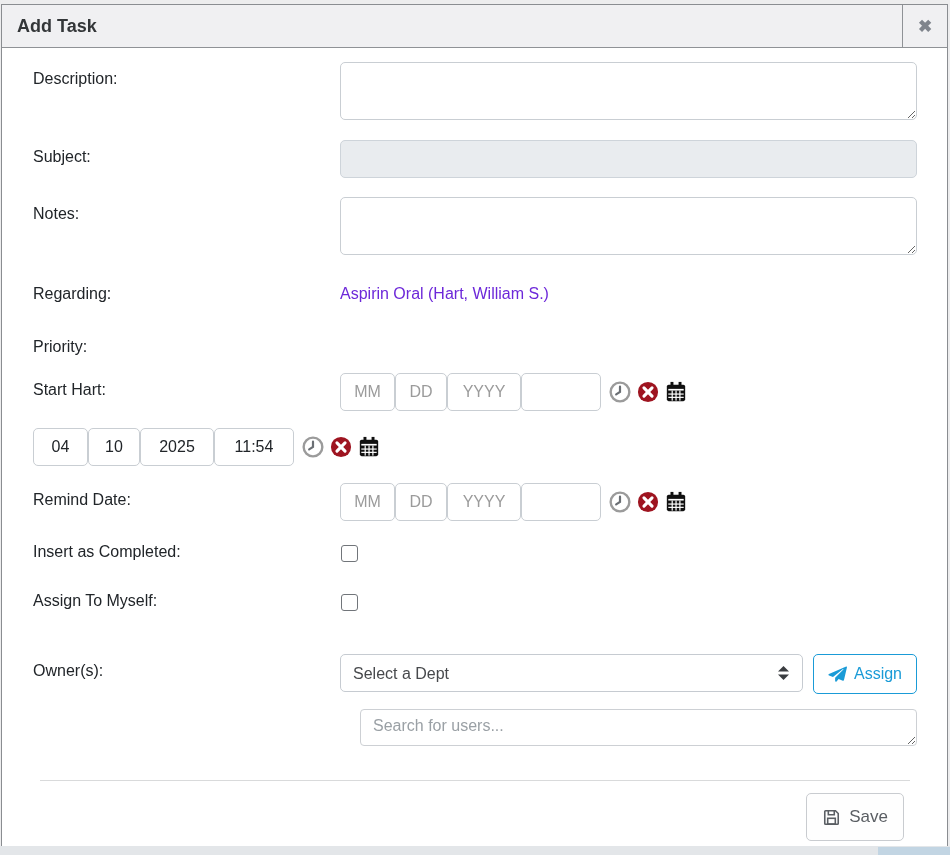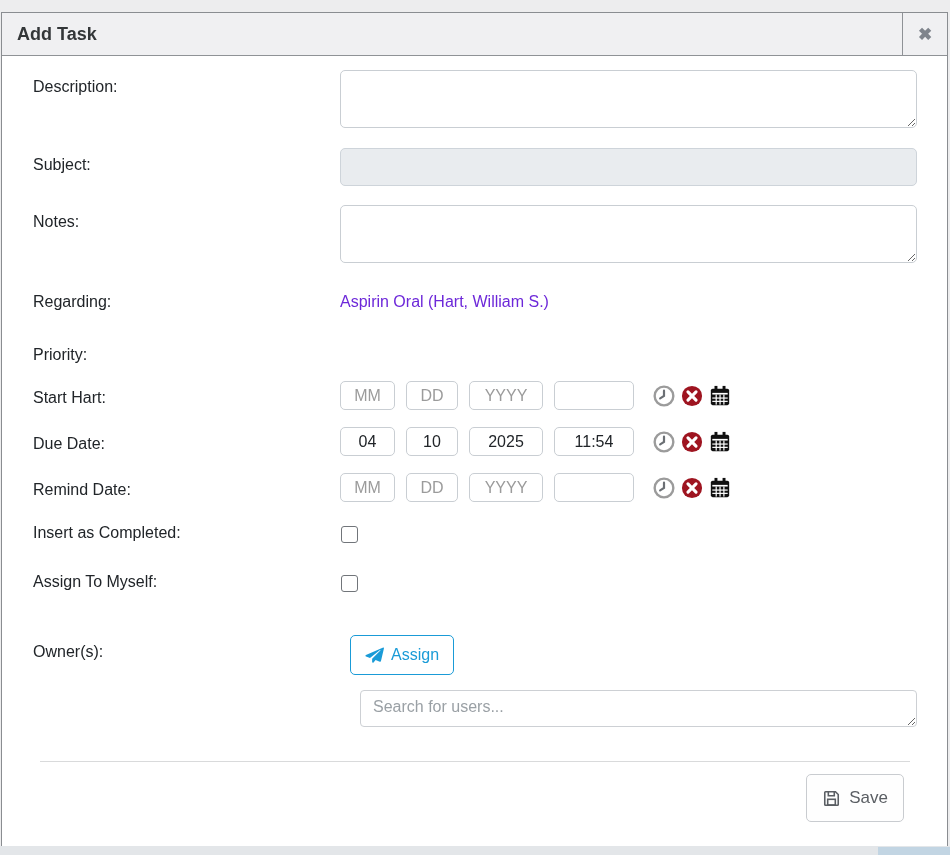--- a/index.html
+++ b/index.html
@@ -11,21 +11,21 @@
   }
   .page-bottom-strip {
     position: absolute; left: 0; top: 846px; width: 950px; height: 9px;
     background: #e3e6e9;
   }
   .page-bottom-accent {
     position: absolute; left: 878px; top: 847px; width: 72px; height: 8px;
     background: #c2d5e3;
   }
   .modal {
-    position: absolute; left: 1px; top: 12px; width: 947px; height: 843px;
+    position: absolute; left: 1px; top: 4px; width: 947px; height: 843px;
     background: #ffffff;
     border: 1px solid #8a8d91;
     display: flex; flex-direction: column;
   }
   .modal-header {
     height: 43px; flex: 0 0 43px;
     background: #f0f0f2;
     border-bottom: 1px solid #8f9296;
     display: flex; align-items: stretch;
   }
@@ -88,25 +88,25 @@
     padding: 0 34px 0 12px;
     appearance: none; -webkit-appearance: none; outline: none;
   }
   .sort-icon {
     position: absolute; right: 13px; top: 50%; transform: translateY(-50%);
     pointer-events: none; display: flex;
   }
 
   .date-field { display: flex; align-items: center; }
   input.din {
-    height: 29px;
+    height: 38px;
     border: 1px solid #c9ced3; border-radius: 5px;
     font-family: "Liberation Sans", sans-serif;
     font-size: 16px; color: #212529; text-align: center;
-    outline: none; margin-right: 11px; background: #fff;
+    outline: none; background: #fff;
   }
   input.din::placeholder { color: #9b9b9b; opacity: 1; }
   .din-mm { width: 55px; }
   .din-dd { width: 52px; }
   .din-yy { width: 74px; }
   .din-time { width: 80px; color: #6f7377; }
   .date-icons { display: flex; align-items: center; margin-left: 8px; }
   .icon-btn { display: inline-flex; margin-right: 6px; cursor: pointer; }
   .icon-btn:last-child { margin-right: 0; }
 
@@ -229,21 +229,20 @@
                 <rect x="15.6" y="10.4" width="1.3" height="11" fill="#fff"></rect>
                 <rect x="3.6" y="13.6" width="16.8" height="1.3" fill="#fff"></rect>
                 <rect x="3.6" y="17.2" width="16.8" height="1.3" fill="#fff"></rect>
               </svg>
           </span>
         </span>
       </div>
     </div>
 
     <div class="row r-due">
-      <div class="flabel">Due Date:</div>
       <div class="field date-field">
         <input class="din din-mm" value="04" style="">
         <input class="din din-dd" value="10" style="">
         <input class="din din-yy" value="2025" style="">
         <input class="din din-time" value="11:54" style="">
         <span class="date-icons">
           <span class="icon-btn">
             <svg width="22" height="22" viewBox="0 0 24 24">
                 <circle cx="12" cy="12" r="10.2" fill="none" stroke="#9b9b9b" stroke-width="2.6"></circle>
                 <path d="M12 6.2 V12 L7.8 14.6" fill="none" stroke="#6b6f74" stroke-width="2.4" stroke-linecap="round"></path>
@@ -319,20 +318,31 @@
     <div class="row r-check2">
       <div class="flabel" style="padding-top:1px">Assign To Myself:</div>
       <div class="field">
         <input type="checkbox" class="cb" style="">
       </div>
     </div>
 
     <div class="row r-owners">
       <div class="flabel">Owner(s):</div>
       <div class="field owners-field">
+        <div class="sel-wrap">
+          <select class="form-select">
+            <option>Select a Dept</option>
+          </select>
+          <span class="sort-icon">
+            <svg width="13" height="16" viewBox="0 0 13 16">
+                <path d="M6.5 1 L12 6.6 H1 Z" fill="#3a3d40"></path>
+                <path d="M1 9.4 H12 L6.5 15 Z" fill="#3a3d40"></path>
+              </svg>
+          </span>
+        </div>
         <button class="assign-btn">
           <span class="btn-ico">
             <svg width="19" height="19" viewBox="0 0 24 24">
                 <path d="M23 2 L1.2 11.3 c-0.9 0.4 -0.8 1.6 0.1 1.9 L6.3 15 L19 5.2 c0.3 -0.2 0.6 0.2 0.4 0.4 L9 16.2 v3.9 c0 1 1.2 1.4 1.8 0.7 l2.6 -3.1 5.3 2.2 c0.7 0.3 1.4 -0.1 1.5 -0.8 L23.9 3 C24.1 2.2 23.6 1.7 23 2 Z" fill="#1a9bd7"></path>
               </svg>
           </span>
           <span>Assign</span>
         </button>
       </div>
     </div>

